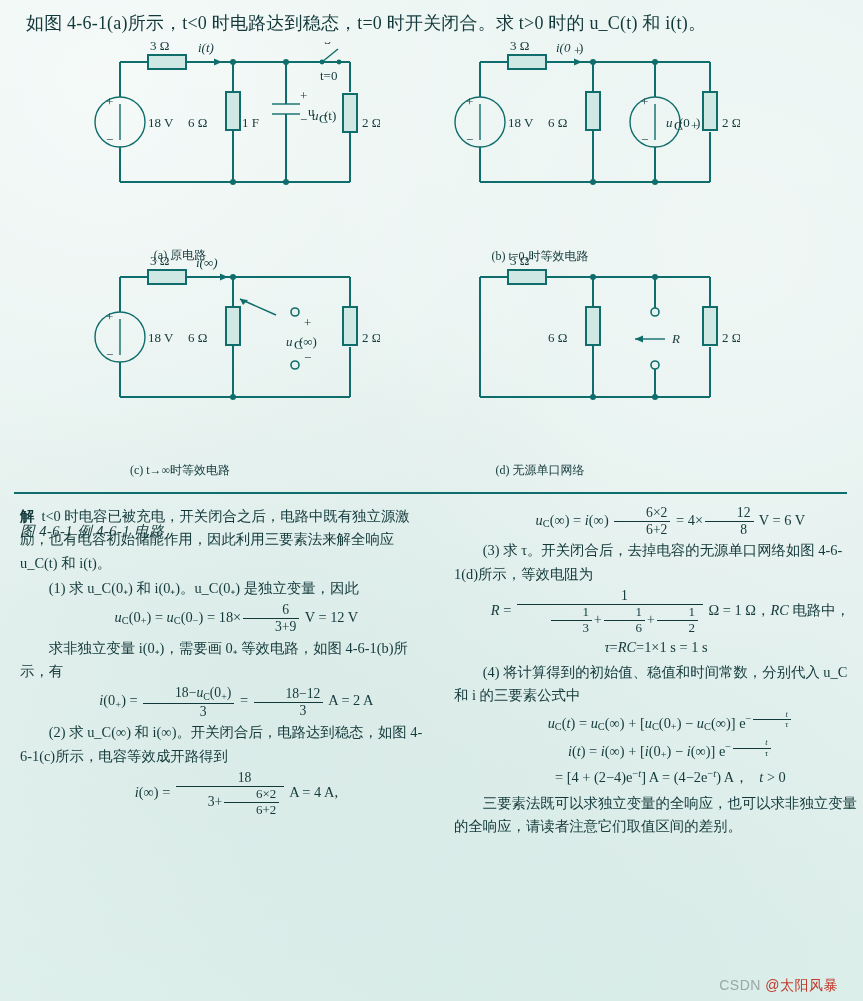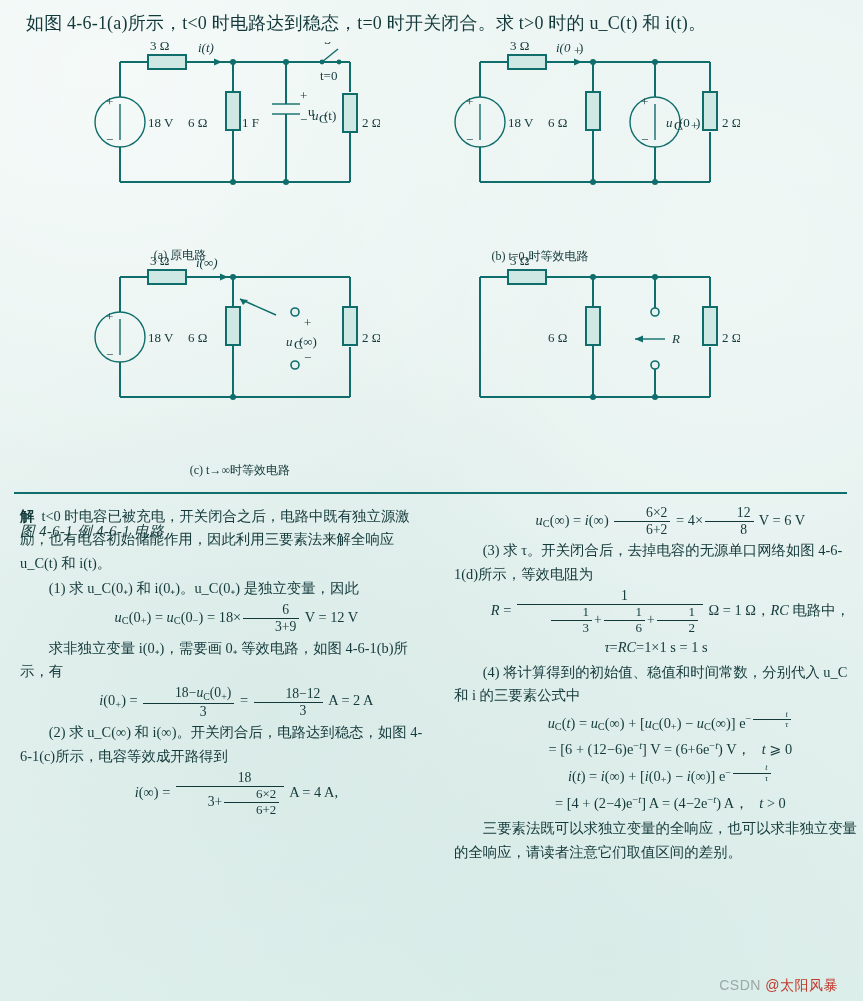--- a/index.html
+++ b/index.html
@@ -286,21 +286,21 @@
       <text class="lbl" x="16" y="102">−</text>
       <text class="lbl" x="58" y="85">18 V</text>
       <text class="lbl" x="98" y="85">6 Ω</text>
       <text class="lbl" x="214" y="70">+</text>
       <text class="lbl" x="214" y="105">−</text>
       <text class="lbl lbl-i" x="196" y="89">u</text>
       <text class="lbl" x="204" y="92" font-size="9">C</text>
       <text class="lbl" x="209" y="89">(∞)</text>
       <text class="lbl" x="272" y="85">2 Ω</text>
     </svg>
-    <div class="cap" style="left:50px; top:420px;text-align:right;">(c) t→∞时等效电路</div>
+    <div class="cap" style="left:50px; top:420px;">(c) t→∞时等效电路</div>
 
     <svg class="circuit" style="left:430px; top:215px;" width="290" height="160" viewBox="0 0 290 160">
       <line class="wire" x1="30" y1="20" x2="260" y2="20"></line>
       <line class="wire" x1="30" y1="20" x2="30" y2="140"></line>
       <line class="wire" x1="30" y1="140" x2="260" y2="140"></line>
       <line class="wire" x1="260" y1="20" x2="260" y2="50"></line>
       <line class="wire" x1="260" y1="90" x2="260" y2="140"></line>
       <rect class="res" x="58" y="13" width="38" height="14"></rect>
       <line class="wire" x1="143" y1="20" x2="143" y2="50"></line>
       <rect class="res" x="136" y="50" width="14" height="38"></rect>
@@ -315,20 +315,21 @@
       <line class="wire" x1="205" y1="20" x2="205" y2="51"></line>
       <line class="wire" x1="205" y1="112" x2="205" y2="140"></line>
 
       <line class="thin" x1="185" y1="82" x2="215" y2="82"></line>
       <polygon class="node" points="185,82 193,78.5 193,85.5"></polygon>
       <text class="lbl" x="60" y="8">3 Ω</text>
       <text class="lbl" x="98" y="85">6 Ω</text>
       <text class="lbl lbl-i" x="222" y="86">R</text>
       <text class="lbl" x="272" y="85">2 Ω</text>
     </svg>
+    <div class="cap" style="left:410px; top:420px;">(d) 无源单口网络</div>
 
     <div class="fig-caption">图 4-6-1   例 4-6-1 电路</div>
   </div>
 
   <div class="rule"></div>
 
   <div class="body">
 
     <div class="col left">
       <p class="noind">
@@ -372,23 +373,20 @@
         <span class="it">R</span> =
         <span class="frac"><span class="num">1</span><span class="den"><span class="frac"><span class="num">1</span><span class="den">3</span></span>+<span class="frac"><span class="num">1</span><span class="den">6</span></span>+<span class="frac"><span class="num">1</span><span class="den">2</span></span></span></span>
         Ω = 1 Ω，<span class="it">RC</span> 电路中，<span class="it">τ</span>=<span class="it">RC</span>=1×1 s = 1 s
       </p>
 
       <p>(4) 将计算得到的初始值、稳值和时间常数，分别代入 u_C 和 i 的三要素公式中</p>
 
       <p class="eq">
         <span class="it">u</span><span class="sub">C</span>(<span class="it">t</span>) = <span class="it">u</span><span class="sub">C</span>(∞) + [<span class="it">u</span><span class="sub">C</span>(0<span class="sub">+</span>) − <span class="it">u</span><span class="sub">C</span>(∞)] e<span class="sup">−<span class="frac" style="font-size:.8em"><span class="num"><span class="it">t</span></span><span class="den"><span class="it">τ</span></span></span></span>
       </p>
-      <p class="eq">
-        = [6 + (12−6)e<span class="sup">−<span class="it">t</span></span>] V = (6+6e<span class="sup">−<span class="it">t</span></span>) V，&nbsp;&nbsp; <span class="it">t</span> ⩾ 0
-      </p>
 
       <p class="eq">
         <span class="it">i</span>(<span class="it">t</span>) = <span class="it">i</span>(∞) + [<span class="it">i</span>(0<span class="sub">+</span>) − <span class="it">i</span>(∞)] e<span class="sup">−<span class="frac" style="font-size:.8em"><span class="num"><span class="it">t</span></span><span class="den"><span class="it">τ</span></span></span></span>
       </p>
       <p class="eq">
         = [4 + (2−4)e<span class="sup">−<span class="it">t</span></span>] A = (4−2e<span class="sup">−<span class="it">t</span></span>) A，&nbsp;&nbsp; <span class="it">t</span> &gt; 0
       </p>
 
       <p>三要素法既可以求独立变量的全响应，也可以求非独立变量的全响应，请读者注意它们取值区间的差别。</p>
     </div>

